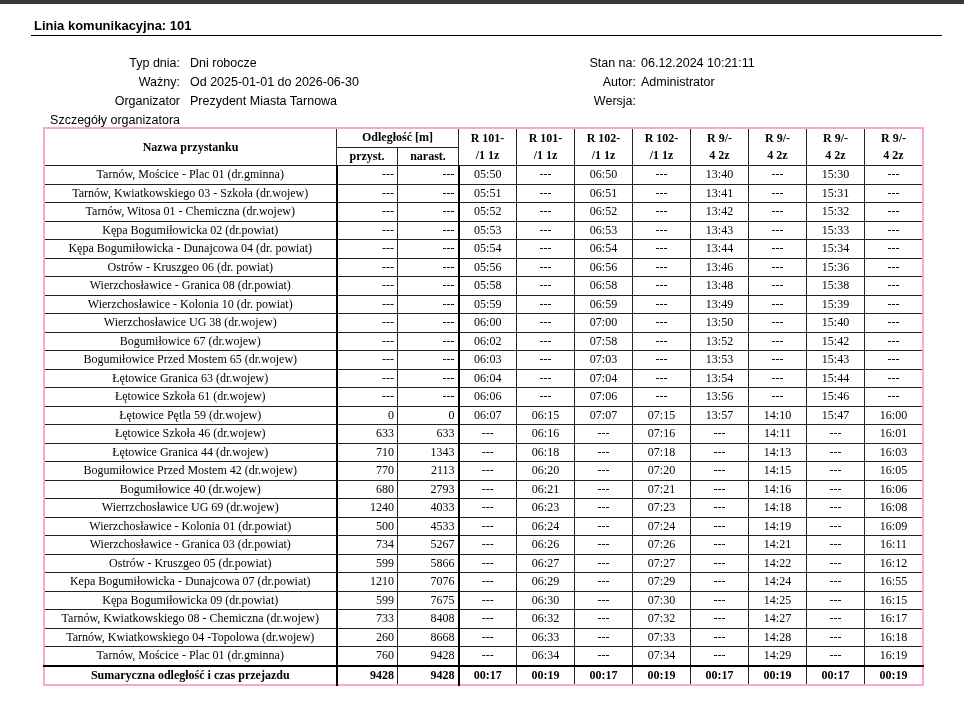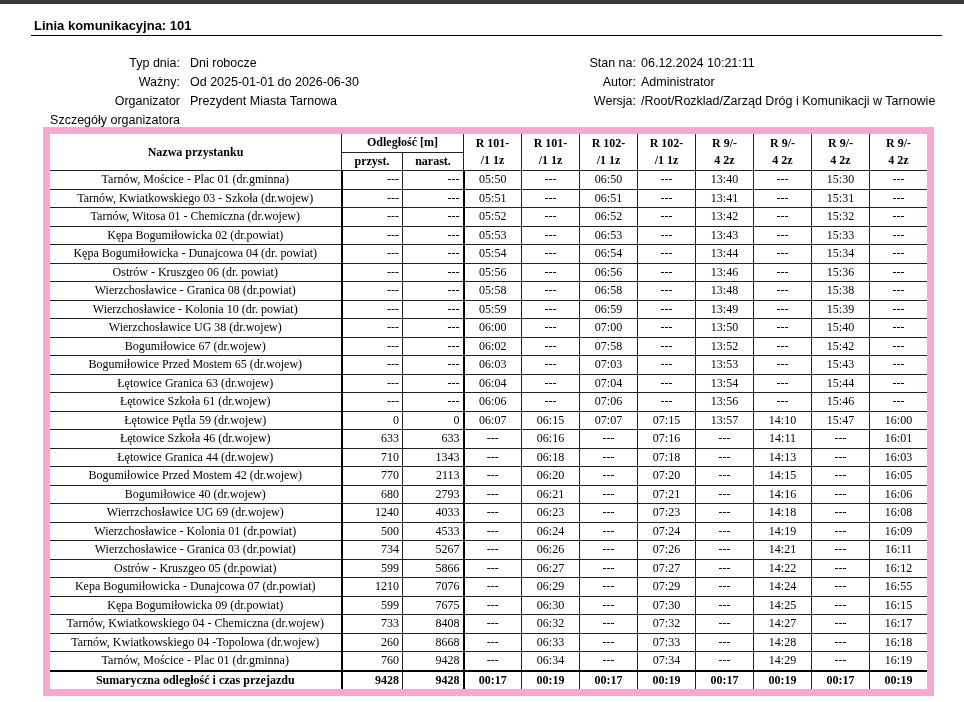--- a/index.html
+++ b/index.html
@@ -20,21 +20,21 @@
   .meta-right { position: absolute; left: 540px; top: 54px; width: 424px; font-size: 12.5px; }
   .meta-row { display: flex; height: 19px; line-height: 19px; white-space: nowrap; }
   .meta-left .k { width: 180px; text-align: right; padding-right: 10px; }
   .meta-right .k { width: 96px; text-align: right; padding-right: 5px; }
   .meta-left .k.long { width: 180px; }
 
   table.tt {
     position: absolute; left: 43px; top: 127px;
     border-collapse: collapse;
     font-family: "Liberation Serif", serif; font-size: 12px;
-    border: 7px solid #f9a8d4;
+    border: 2px solid #f9a8d4;
   }
   table.tt td, table.tt th {
     border: 1px solid #222; padding: 0 3px; height: 17.5px; line-height: 17px;
     white-space: nowrap;
   }
   table.tt th { font-weight: bold; font-size: 12px; }
   th.stop-h { width: 285px; text-align: center; }
   th.dist-h { height: 17px; }
   th.sub { width: 54px; height: 37px; text-align: center; }
   th.run { width: 51px; text-align: center; line-height: 16px; }
@@ -73,21 +73,20 @@
   <div class="meta-row">
     <span class="k">Stan na:</span>
     <span class="v">06.12.2024 10:21:11</span>
   </div>
   <div class="meta-row">
     <span class="k">Autor:</span>
     <span class="v">Administrator</span>
   </div>
   <div class="meta-row">
     <span class="k">Wersja:</span>
-    <span class="v">/Root/Rozklad/Zarząd Dróg i Komunikacji w Tarnowie</span>
   </div>
 </div>
 
 <table class="tt">
   <thead>
     <tr>
       <th class="stop-h" rowspan="2">Nazwa przystanku</th>
       <th class="dist-h sep" colspan="2">Odległość [m]</th>
       <th class="run sep" rowspan="2"><span>R 101-</span><br><span>/1 1z</span></th>
       <th class="run" rowspan="2"><span>R 101-</span><br><span>/1 1z</span></th>
@@ -410,21 +409,21 @@
         <td class="time sep">---</td>
         <td class="time">06:30</td>
         <td class="time">---</td>
         <td class="time">07:30</td>
         <td class="time">---</td>
         <td class="time">14:25</td>
         <td class="time">---</td>
         <td class="time">16:15</td>
       </tr>
       <tr>
-        <td class="stop">Tarnów, Kwiatkowskiego 04 - Chemiczna (dr.wojew)</td>
+        <td class="stop">Tarnów, Kwiatkowskiego 08 - Chemiczna (dr.wojew)</td>
         <td class="num sep">733</td>
         <td class="num">8408</td>
         <td class="time sep">---</td>
         <td class="time">06:32</td>
         <td class="time">---</td>
         <td class="time">07:32</td>
         <td class="time">---</td>
         <td class="time">14:27</td>
         <td class="time">---</td>
         <td class="time">16:17</td>

